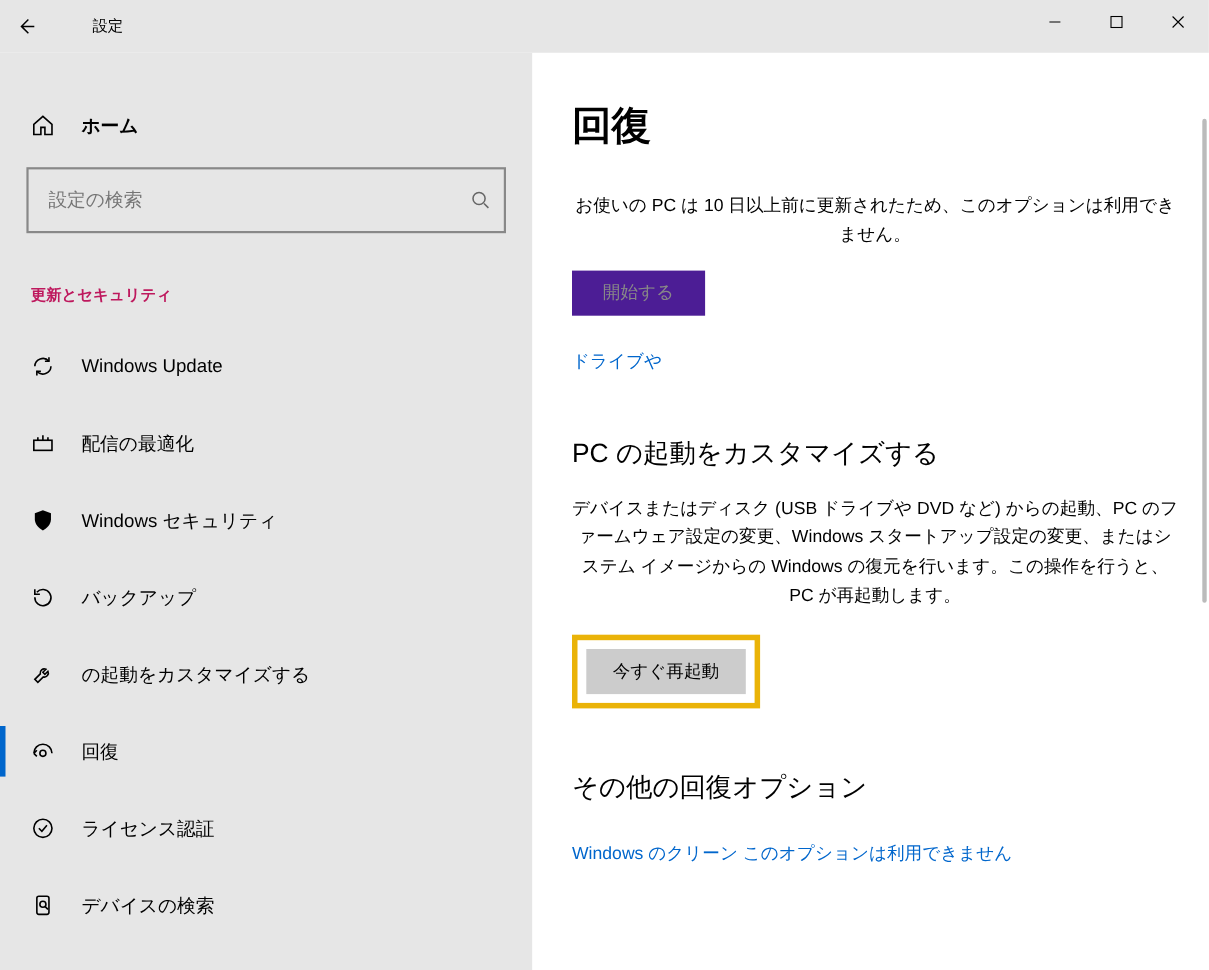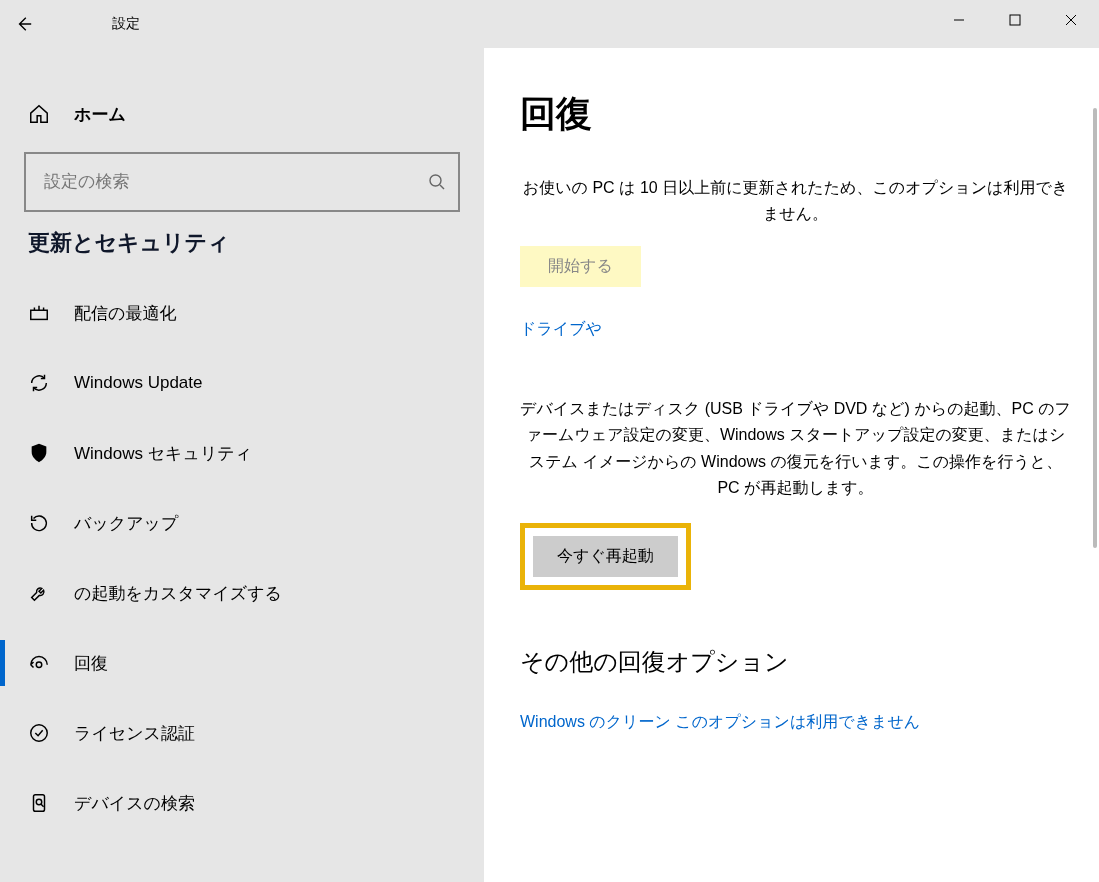--- a/index.html
+++ b/index.html
@@ -1,43 +1,43 @@
 <!DOCTYPE html>
 <html><head>
 <meta charset="utf-8">
 <style>
   * { box-sizing: border-box; margin: 0; padding: 0; }
   html, body { width: 1099px; height: 882px; font-family: "Yu Gothic UI", "Meiryo", "Segoe UI", sans-serif; background: #fff; overflow: hidden; }
   .window { width: 1099px; height: 882px; display: flex; flex-direction: column; position: relative; }
-  .titlebar { height: 48px; display: flex; align-items: center; background: #e6e6e6; position: relative; flex-shrink: 0; gap: 28px; }
+  .titlebar { height: 48px; display: flex; align-items: center; background: #e6e6e6; position: relative; flex-shrink: 0; }
   .back-btn { width: 48px; height: 48px; display: flex; align-items: center; justify-content: center; cursor: pointer; }
   .back-btn svg { width: 18px; height: 18px; stroke: #000; stroke-width: 1.5; fill: none; }
   .title-text { font-size: 14px; margin-left: 36px; color: #000; }
   .win-controls { position: absolute; right: 0; top: 0; display: flex; }
   .win-btn { width: 56px; height: 40px; display: flex; align-items: center; justify-content: center; cursor: pointer; }
   .win-btn svg { width: 12px; height: 12px; stroke: #000; stroke-width: 1; fill: none; }
   .body { flex: 1; display: flex; overflow: hidden; }
   .sidebar { width: 484px; background: #e6e6e6; display: flex; flex-direction: column; padding-top: 40px; flex-shrink: 0; }
   .home-row { display: flex; align-items: center; padding: 0 0 0 28px; height: 52px; cursor: pointer; }
   .home-row .icon { width: 22px; height: 22px; margin-right: 24px; display: flex; align-items: center; justify-content: center; }
   .home-row .label { font-size: 17px; color: #000; font-weight: bold; }
   .search-wrap { padding: 12px 24px 0 24px; }
   .search-box { width: 100%; height: 60px; border: 2px solid #888; background: #e6e6e6; display: flex; align-items: center; padding: 0 12px 0 18px; }
   .search-box input { flex: 1; border: none; background: transparent; font-size: 17px; color: #666; outline: none; font-family: inherit; }
   .search-box .sicon { width: 18px; height: 18px; }
-  .category { font-size: 22px; font-weight: 600; color: #0f172a; padding: 16px 0 20px 28px; }
+  .category { font-size: 14px; font-weight: 600; color: #be185d; padding: 48px 0 20px 28px; }
   .nav-list { display: flex; flex-direction: column; }
   .nav-item { display: flex; align-items: center; height: 70px; padding-left: 28px; cursor: pointer; position: relative; }
   .nav-item.active::before { content: ""; position: absolute; left: 0; top: 12px; bottom: 12px; width: 5px; background: #0066cc; }
   .nav-item .icon { width: 22px; height: 22px; margin-right: 24px; display: flex; align-items: center; justify-content: center; }
   .nav-item .label { font-size: 17px; color: #000; }
   .main { flex: 1; background: #fff; padding: 42px 28px 0 36px; overflow-y: auto; position: relative; }
   .main h1 { font-size: 36px; font-weight: 600; margin-bottom: 36px; }
   .desc { font-size: 16px; line-height: 1.65; color: #000; margin-bottom: 18px; text-align: center; }
-  .btn { display: inline-block; background: #fef9c3; border: none; padding: 10px 28px; font-size: 16px; font-family: inherit; cursor: pointer; }
+  .btn { display: inline-block; background: #4c1d95; border: none; padding: 10px 28px; font-size: 16px; font-family: inherit; cursor: pointer; }
   .btn.disabled { color: #888; cursor: default; }
   .link { color: #0066cc; font-size: 16px; cursor: pointer; display: inline-block; margin-top: 32px; }
   .section { margin-top: 56px; }
   .section h2 { font-size: 24px; font-weight: 400; margin-bottom: 22px; }
   .highlight-box { display: inline-block; border: 5px solid #eab308; padding: 8px; margin-top: 4px; }
   .highlight-box .btn { background: #ccc; color: #000; padding: 10px 24px; }
   .scrollbar { position: absolute; right: 2px; top: 60px; width: 4px; height: 440px; background: #bbb; border-radius: 2px; }
 </style>
 </head>
 <body>
@@ -93,34 +93,34 @@
           </span>
         </div>
       </div>
 
       <div class="category">更新とセキュリティ</div>
 
       <div class="nav-list">
         <div class="nav-item">
           <span class="icon">
               <svg viewBox="0 0 24 24" fill="none" stroke="#000" stroke-width="1.6">
+                <path d="M4 12a8 8 0 0 1 14-5M20 12a8 8 0 0 1-14 5"></path>
+                <path d="M18 3v4h-4M6 21v-4h4"></path>
+              </svg>
+            </span>
+          <span class="label">Windows Update</span>
+        </div>
+        <div class="nav-item">
+          <span class="icon">
+              <svg viewBox="0 0 24 24" fill="none" stroke="#000" stroke-width="1.6">
                 <rect x="3" y="9" width="18" height="10"></rect>
                 <path d="M7 9V6M12 9V4M17 9V6"></path>
               </svg>
             </span>
           <span class="label">配信の最適化</span>
-        </div>
-        <div class="nav-item">
-          <span class="icon">
-              <svg viewBox="0 0 24 24" fill="none" stroke="#000" stroke-width="1.6">
-                <path d="M4 12a8 8 0 0 1 14-5M20 12a8 8 0 0 1-14 5"></path>
-                <path d="M18 3v4h-4M6 21v-4h4"></path>
-              </svg>
-            </span>
-          <span class="label">Windows Update</span>
         </div>
         <div class="nav-item">
           <span class="icon">
               <svg viewBox="0 0 24 24" fill="#000">
                 <path d="M12 2 L20 5 V11 C20 16 16 20 12 22 C8 20 4 16 4 11 V5 Z"></path>
               </svg>
             </span>
           <span class="label">Windows セキュリティ</span>
         </div>
         <div class="nav-item">
@@ -173,20 +173,21 @@
 
     <div class="main">
       <h1>回復</h1>
 
       <p class="desc">お使いの PC は 10 日以上前に更新されたため、このオプションは利用できません。</p>
       <button class="btn disabled">開始する</button>
 
       <div><span class="link">ドライブや</span></div>
 
       <div class="section">
+        <h2>PC の起動をカスタマイズする</h2>
         <p class="desc">デバイスまたはディスク (USB ドライブや DVD など) からの起動、PC のファームウェア設定の変更、Windows スタートアップ設定の変更、またはシステム イメージからの Windows の復元を行います。この操作を行うと、PC が再起動します。</p>
         <div class="highlight-box">
           <button class="btn">今すぐ再起動</button>
         </div>
       </div>
 
       <div class="section">
         <h2>その他の回復オプション</h2>
         <span class="link" style="margin-top:12px">Windows のクリーン このオプションは利用できません</span>
       </div>

